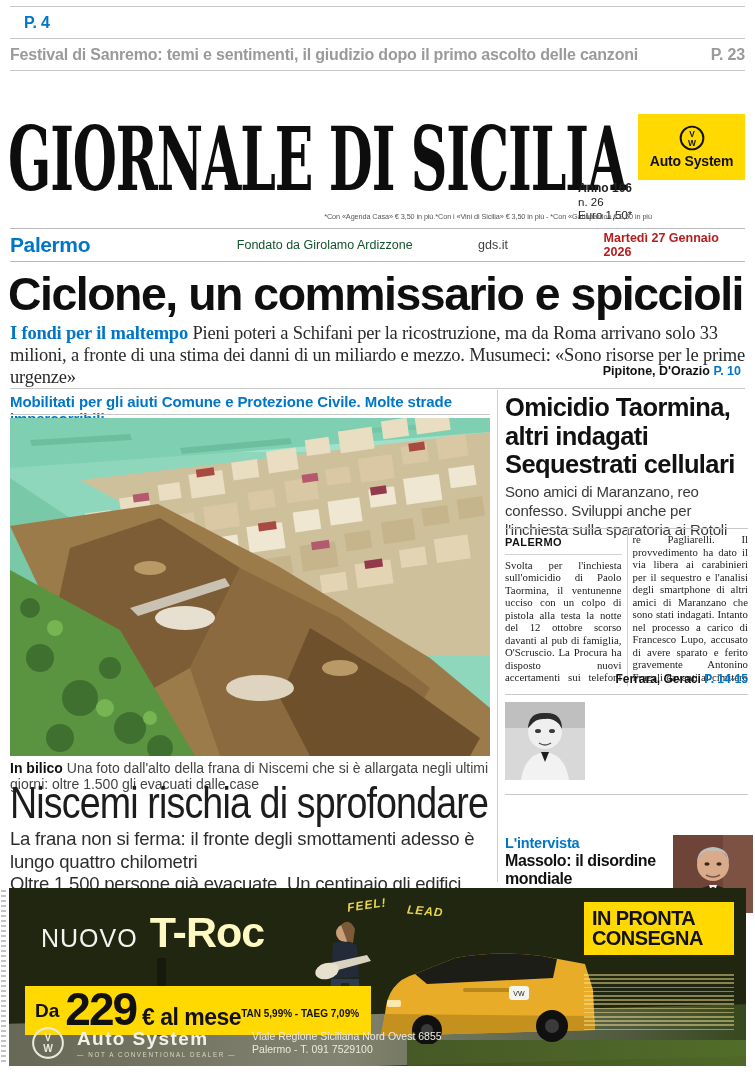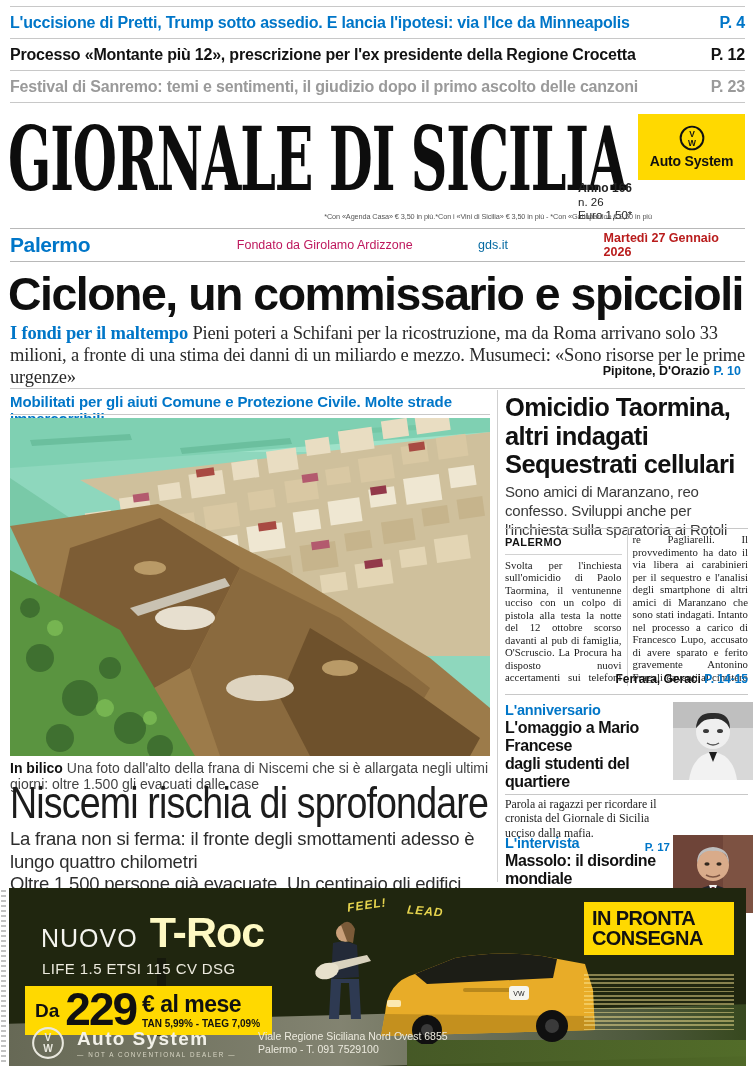--- a/index.html
+++ b/index.html
@@ -19,22 +19,22 @@
   .masthead-svg { position:absolute; left:8px; top:110px; }
   .logo-box { position:absolute; right:10px; top:114px; width:107px; height:66px; background:#ffd900; display:flex; flex-direction:column; align-items:center; justify-content:center; gap:2px; }
   .logo-box .brand { font-size:14px; font-weight:700; color:#111; letter-spacing:-.2px; }
   .edition { position:absolute; left:578px; top:182px; line-height:1.15; color:#222; font-size:11.5px; }
   .edition .anno { font-weight:700; font-size:12px; }
   .price-note { position:absolute; left:318px; top:212px; width:340px; font-size:7.3px; color:#555; text-align:center; letter-spacing:-.1px; }
 
   
   .dateline { position:absolute; left:10px; right:10px; top:228px; height:34px; border-top:1px solid #b8b8b8; border-bottom:1px solid #b8b8b8; display:flex; align-items:center; }
   .dateline .city { color:#0076c8; font-size:21px; font-weight:800; letter-spacing:-.4px; width:235px; }
-  .dateline .founded { font-size:12.5px; color:#be185d; width:250px; }
-  .dateline .site { font-size:12.5px; color:#0369a1; width:130px; }
+  .dateline .founded { font-size:12.5px; color:#14532d; width:250px; }
+  .dateline .site { font-size:12.5px; color:#404040; width:130px; }
   .dateline .date { font-size:12.5px; color:#b91c1c; margin-left:auto;font-weight:bold; }
 
   
   .lead-headline-svg { position:absolute; left:8px; top:268px; }
   .lead-standfirst { position:absolute; left:10px; top:322px; width:740px; font-size:18.5px; line-height:1.2; color:#2a2a2a; letter-spacing:-.2px;font-family:Liberation Serif, serif; }
   .lead-standfirst .kicker { color:#0076c8; font-weight:800; }
   .byline { font-size:12.5px; color:#111; }
   .byline .name { font-weight:700; }
   .byline .pg { color:#0076c8; font-weight:700; }
   .lead-byline { position:absolute; right:14px; top:364px; }
@@ -80,48 +80,43 @@
   .ad .road { position:absolute; left:0; right:0; bottom:0; height:52px; background:linear-gradient(to right,#7e7f6d,#a3a291 45%,#5d6a4c 85%,#3f5424); opacity:.75; transform:skewY(-1.5deg); }
   .ad .grass { position:absolute; right:0; bottom:0; width:46%; height:26px; background:linear-gradient(to right,#40551f,#55702a); opacity:.9; }
   .ad .trunk { position:absolute; left:148px; bottom:30px; width:9px; height:78px; background:#14170b; opacity:.8; }
   .ad-nuovo-line { position:absolute; left:32px; top:20px; color:#f4f4ee; display:flex; align-items:baseline; gap:12px; }
   .ad-nuovo { font-size:25px; letter-spacing:1px; font-weight:400; }
   .ad-model { font-size:43px; font-weight:900; letter-spacing:-1px; color:#fef9c3; }
   .ad-trim { position:absolute; left:33px; top:72px; font-size:15px; color:#eceade; letter-spacing:.4px; }
   .ad-badge { position:absolute; left:16px; top:98px; background:#ffd900; color:#111; display:flex; align-items:flex-end; gap:6px; padding:4px 12px 6px 10px; }
   .ad-badge .da { font-size:19px; font-weight:800; margin-bottom:7px; }
   .ad-badge .price { font-size:46px; font-weight:900; letter-spacing:-2px; line-height:.85; }
-  .ad-badge .stack { display:flex; flex-direction:column; align-items:flex-start; }
+  .ad-badge .stack { display:flex; flex-direction:row; align-items:flex-start; }
   .ad-badge .unit { font-size:23px; font-weight:900; letter-spacing:-.5px; line-height:1; }
   .ad-badge .tan { font-size:10px; font-weight:800; margin-top:2px; }
   .ribbon { position:absolute; right:12px; top:14px; width:150px; background:#ffd900; color:#111; font-size:20px; font-weight:900; line-height:1.02; letter-spacing:-.6px; padding:6px 8px; white-space:pre-line; }
   .fineprint { position:absolute; right:12px; top:86px; width:150px; height:58px; opacity:.55;
     background:repeating-linear-gradient(to bottom, rgba(255,235,150,.85) 0 1.6px, rgba(0,0,0,0) 1.6px 4.2px); }
   .scrib { position:absolute; color:#e6d44e; font-size:12px; font-weight:700; font-style:italic; letter-spacing:1px; }
   .scrib1 { left:338px; top:10px; transform:rotate(-8deg); }
   .scrib2 { left:398px; top:16px; transform:rotate(5deg); }
   .dealer { position:absolute; left:22px; bottom:6px; display:flex; align-items:center; gap:12px; }
   .dealer .name { color:#f2f1e8; font-size:19px; font-weight:700; letter-spacing:1.4px; line-height:1; }
   .dealer .tag { color:#d8d6c4; font-size:6.3px; letter-spacing:1.6px; margin-top:3px; }
-  .dealer .addr { color:#eceade; font-size:10.5px; line-height:1.25; margin-left:10px; }
+  .dealer .addr { color:#eceade; font-size:10.5px; line-height:1.25; margin-left:4px; }
   .edge-code { position:absolute; left:1px; top:890px; width:5px; height:172px; background:repeating-linear-gradient(to bottom,#9a9a9a 0 2px,transparent 2px 5px); opacity:.6; }
 </style>
 </head>
 <body>
 
 <div class="page">
 
   <div class="topstrip">
     <div class="topstrip-row row-blue">
-      <span>L'uccisione di Pretti, Trump sotto assedio. E lancia l'ipotesi: via l'Ice da Minneapolis</span>
       <span class="pg">P. 4</span>
-    </div>
-    <div class="topstrip-row row-black">
-      <span>Processo «Montante più 12», prescrizione per l'ex presidente della Regione Crocetta</span>
-      <span class="pg">P. 12</span>
     </div>
     <div class="topstrip-row row-gray">
       <span>Festival di Sanremo: temi e sentimenti, il giudizio dopo il primo ascolto delle canzoni</span>
       <span class="pg">P. 23</span>
     </div>
   </div>
 
   <svg class="masthead-svg" width="625" height="98">
     <text x="0" y="80" font-family="DejaVu Serif, serif" font-weight="bold" font-size="88" letter-spacing="-2" fill="#0d0d0d" textLength="618" lengthAdjust="spacingAndGlyphs">GIORNALE DI SICILIA</text>
   </svg>
@@ -293,27 +288,20 @@
     </div>
   </div>
   <div class="rcol byline crime-byline">
     <span class="name">Ferrara, Geraci</span>
     <span class="pg">P. 14-15</span>
   </div>
 
   <div class="rcol rule-694"></div>
 
   <div class="rcol feature feature-a">
-    <div class="txt">
-      <div class="lab">L'anniversario</div>
-      <div class="ttl">L'omaggio a Mario Francese
-dagli studenti del quartiere</div>
-      <div class="abs">Parola ai ragazzi per ricordare il cronista del Giornale di Sicilia ucciso dalla mafia.</div>
-      <div class="fb byline"><span class="pg">P. 17</span></div>
-    </div>
     <svg class="pic" viewBox="0 0 80 78">
       <rect width="80" height="78" fill="#d8d8d8"></rect>
       <rect width="80" height="26" fill="#bfbfbf"></rect>
       <circle cx="40" cy="30" r="17" fill="#efefef"></circle>
       <path d="M23,26 Q24,10 40,11 Q57,10 57,27 L54,22 Q48,16 40,17 Q31,16 26,23 Z" fill="#2b2b2b"></path>
       <ellipse cx="33" cy="29" rx="3" ry="2" fill="#3a3a3a"></ellipse>
       <ellipse cx="47" cy="29" rx="3" ry="2" fill="#3a3a3a"></ellipse>
       <path d="M34,41 Q40,45 46,41" stroke="#555" fill="none" stroke-width="1.5"></path>
       <path d="M16,78 Q20,52 40,50 Q60,52 64,78 Z" fill="#f2f2f2"></path>
       <path d="M36,50 L40,60 L44,50 Z" fill="#1d1d1d"></path>
@@ -376,21 +364,20 @@
       <ellipse cx="26" cy="50" rx="12" ry="8" fill="#e7e0cc" transform="rotate(-15 26 50)"></ellipse>
     </svg>
 
     <div class="scrib scrib1">FEEL!</div>
     <div class="scrib scrib2">LEAD</div>
 
     <div class="ad-nuovo-line">
       <span class="ad-nuovo">NUOVO</span>
       <span class="ad-model">T-Roc</span>
     </div>
-    <div class="ad-trim">LIFE 1.5 ETSI 115 CV DSG</div>
 
     <div class="ad-badge">
       <span class="da">Da</span>
       <span class="price">229</span>
       <span class="stack">
         <span class="unit">€ al mese</span>
         <span class="tan">TAN 5,99% - TAEG 7,09%</span>
       </span>
     </div>
 

